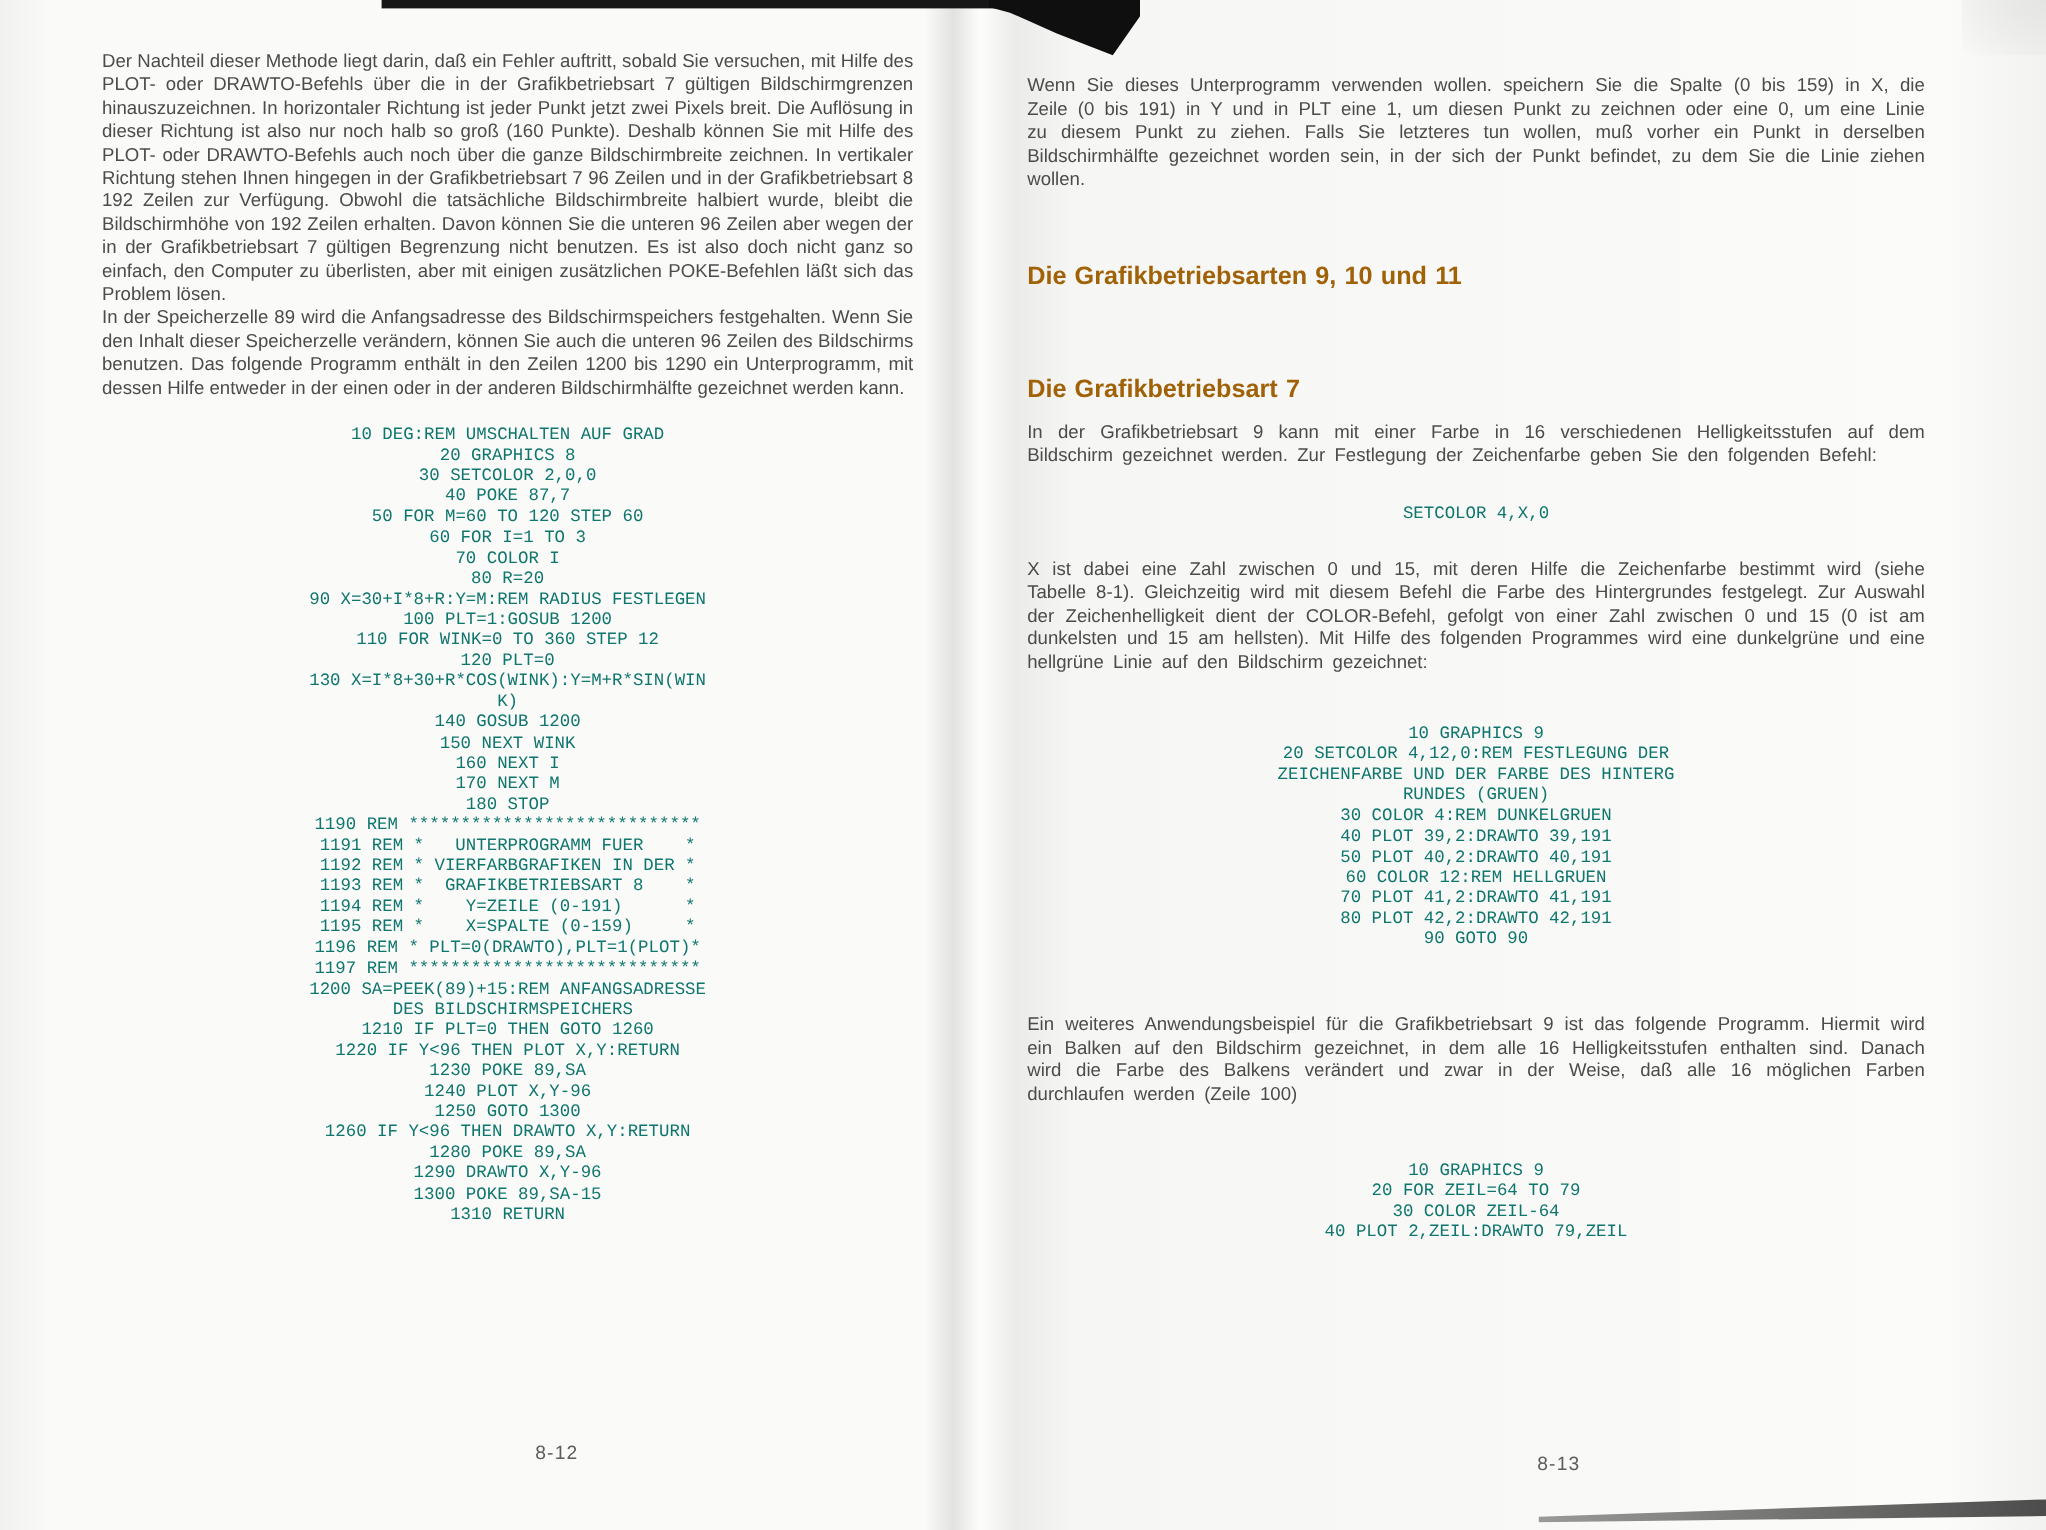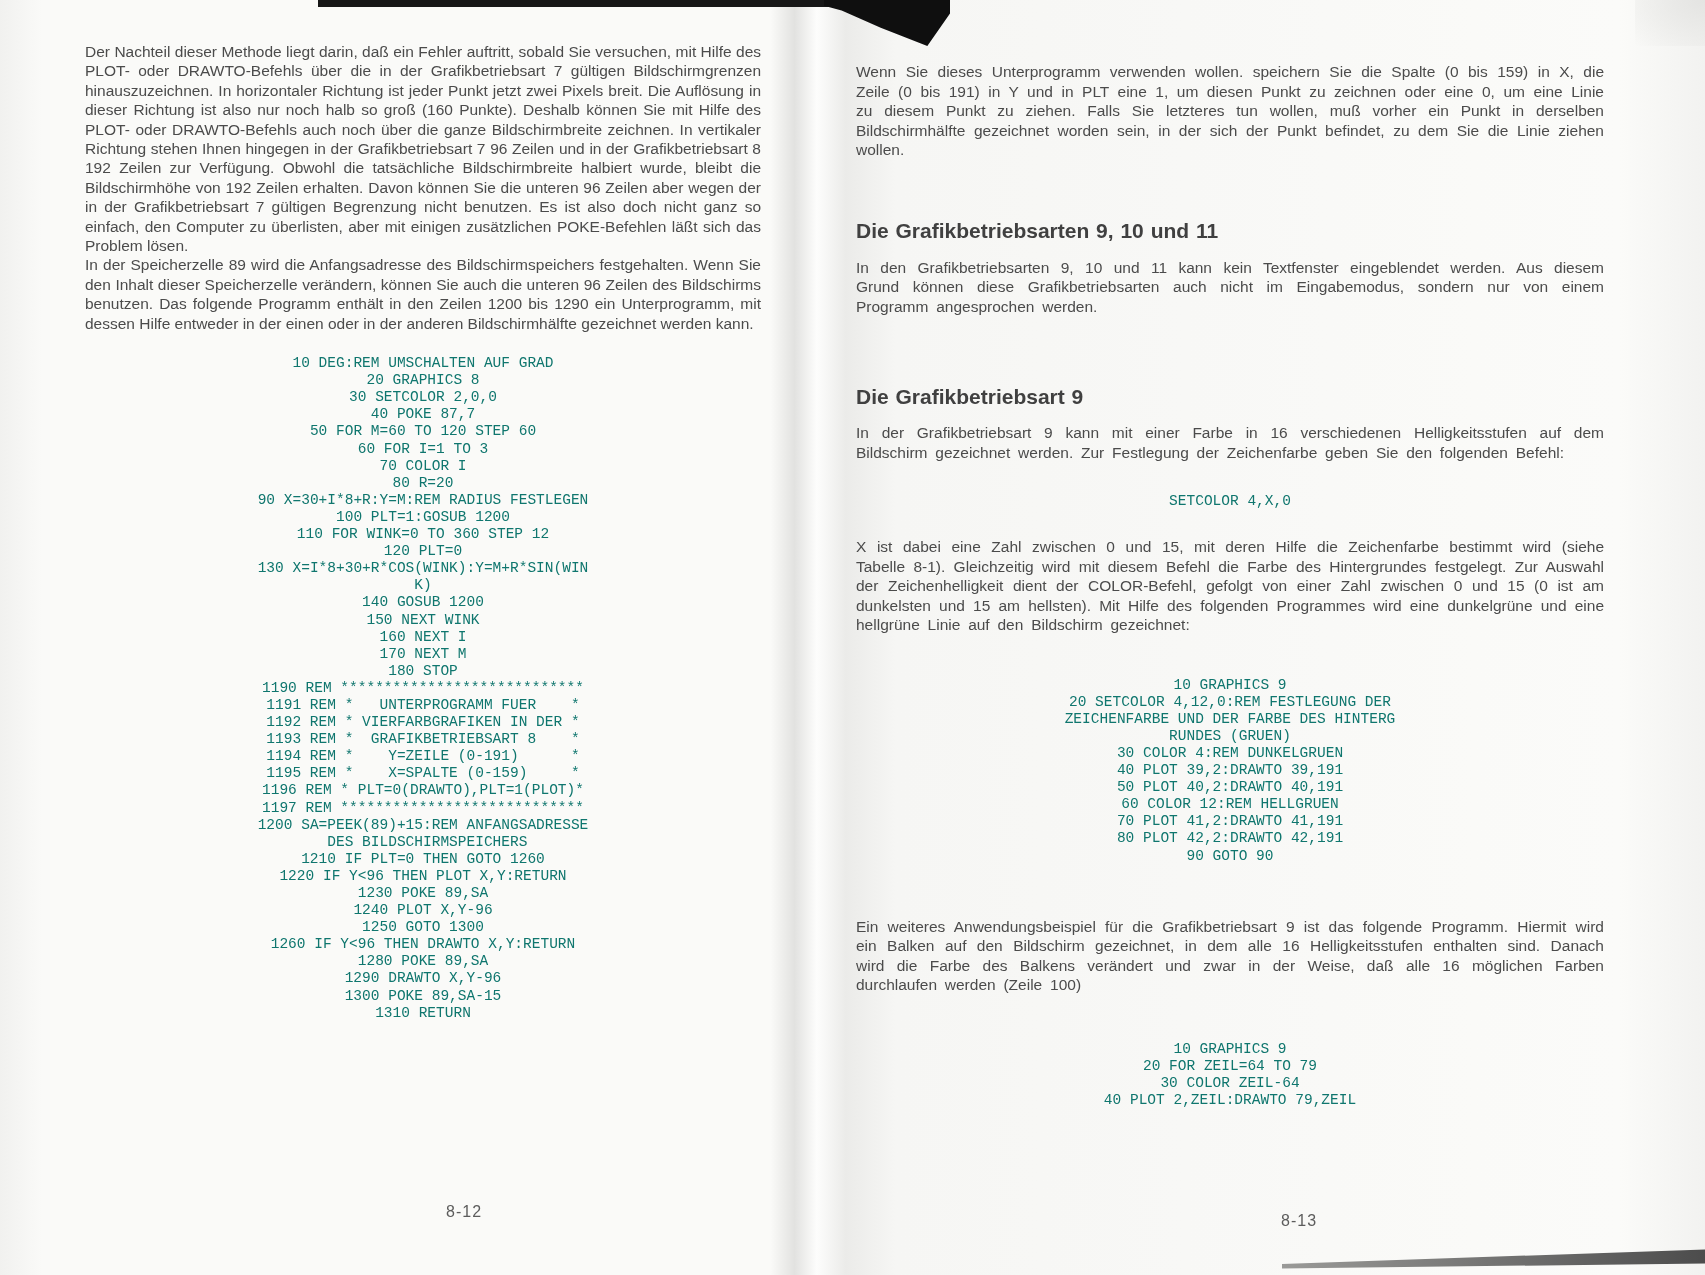--- a/index.html
+++ b/index.html
@@ -84,21 +84,21 @@
     white-space: pre;
     text-align: center;
     color: #0f766e;
     word-spacing: 0;
   }
   .left-col .code { margin-top: 22px; }
   .heading {
     font-weight: bold;
     font-size: 21px;
     line-height: 26px;
-    color: #404040;
+    color: #a16207;
     text-align: left;
     word-spacing: 1px;
     margin: 0;
   }
   .h-modes   { margin-top: 58px; }
   .h-mode9   { margin-top: 68px; }
   .rp-p1     { margin-top: 16px; }
   .rp-s1p    { margin-top: 14px; }
   .rp-s1p2   { margin-top: 0; }
   .rp-s2p1   { margin-top: 13px; }
@@ -169,23 +169,22 @@
 1290 DRAWTO X,Y-96
 1300 POKE 89,SA-15
 1310 RETURN</div>
 </div>
 <div class="page-number pn-left">8-12</div>
 
 <div class="right-col body-text">
   <p class="para rp-p1">Wenn Sie dieses Unterprogramm verwenden wollen. speichern Sie die Spalte (0 bis 159) in X, die Zeile (0 bis 191) in Y und in PLT eine 1, um diesen Punkt zu zeichnen oder eine 0, um eine Linie zu diesem Punkt zu ziehen. Falls Sie letzteres tun wollen, muß vorher ein Punkt in derselben Bildschirmhälfte gezeichnet worden sein, in der sich der Punkt befindet, zu dem Sie die Linie ziehen wollen.</p>
 
   <h2 class="heading h-modes">Die Grafikbetriebsarten 9, 10 und 11</h2>
-  <p class="para rp-s1p">In den Grafikbetriebsarten 9, 10 und 11 kann kein Textfenster eingeblendet werden. Aus diesem Grund können diese Grafikbetriebsarten auch nicht im Eingabemodus, sondern nur von einem Programm angesprochen werden.</p>
-
-  <h2 class="heading h-mode9">Die Grafikbetriebsart 9</h2>
+
+  <h2 class="heading h-mode9">Die Grafikbetriebsart 7</h2>
   <p class="para rp-s2p1">In der Grafikbetriebsart 9 kann mit einer Farbe in 16 verschiedenen Helligkeitsstufen auf dem Bildschirm gezeichnet werden. Zur Festlegung der Zeichenfarbe geben Sie den folgenden Befehl:</p>
   <div class="code rp-cmd">SETCOLOR 4,X,0</div>
   <p class="para rp-s2p2">X ist dabei eine Zahl zwischen 0 und 15, mit deren Hilfe die Zeichenfarbe bestimmt wird (siehe Tabelle 8-1). Gleichzeitig wird mit diesem Befehl die Farbe des Hintergrundes festgelegt. Zur Auswahl der Zeichenhelligkeit dient der COLOR-Befehl, gefolgt von einer Zahl zwischen 0 und 15 (0 ist am dunkelsten und 15 am hellsten). Mit Hilfe des folgenden Programmes wird eine dunkelgrüne und eine hellgrüne Linie auf den Bildschirm gezeichnet:</p>
   <div class="code rp-code2">10 GRAPHICS 9
 20 SETCOLOR 4,12,0:REM FESTLEGUNG DER
 ZEICHENFARBE UND DER FARBE DES HINTERG
 RUNDES (GRUEN)
 30 COLOR 4:REM DUNKELGRUEN
 40 PLOT 39,2:DRAWTO 39,191
 50 PLOT 40,2:DRAWTO 40,191

